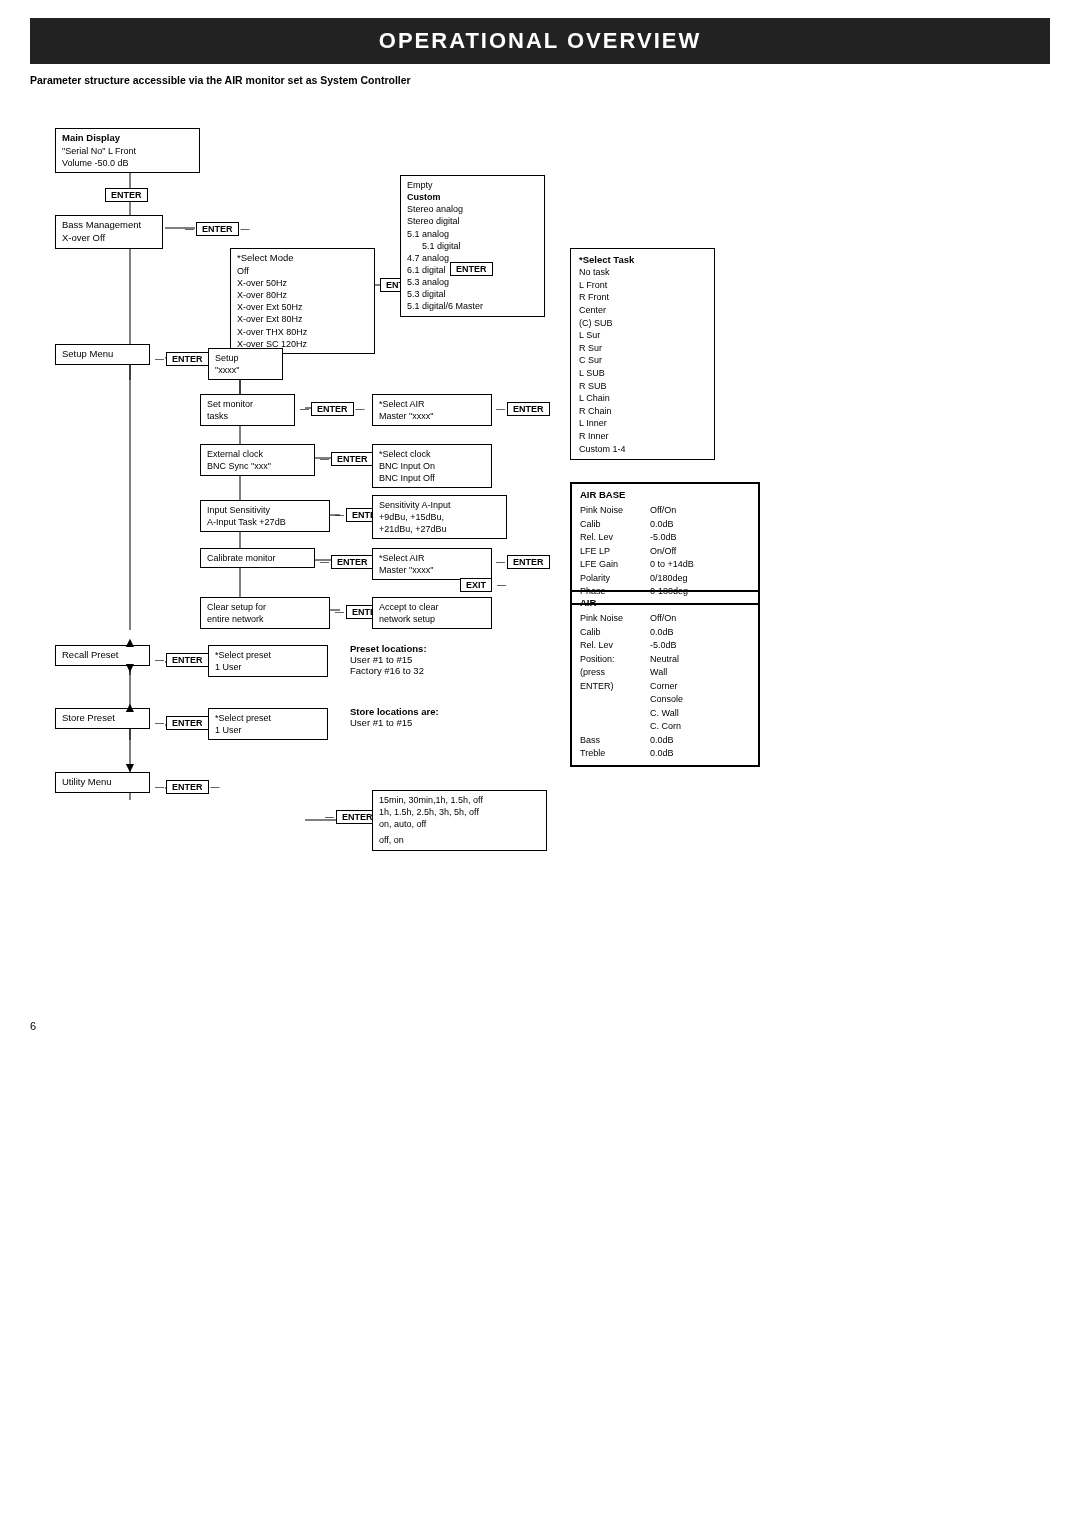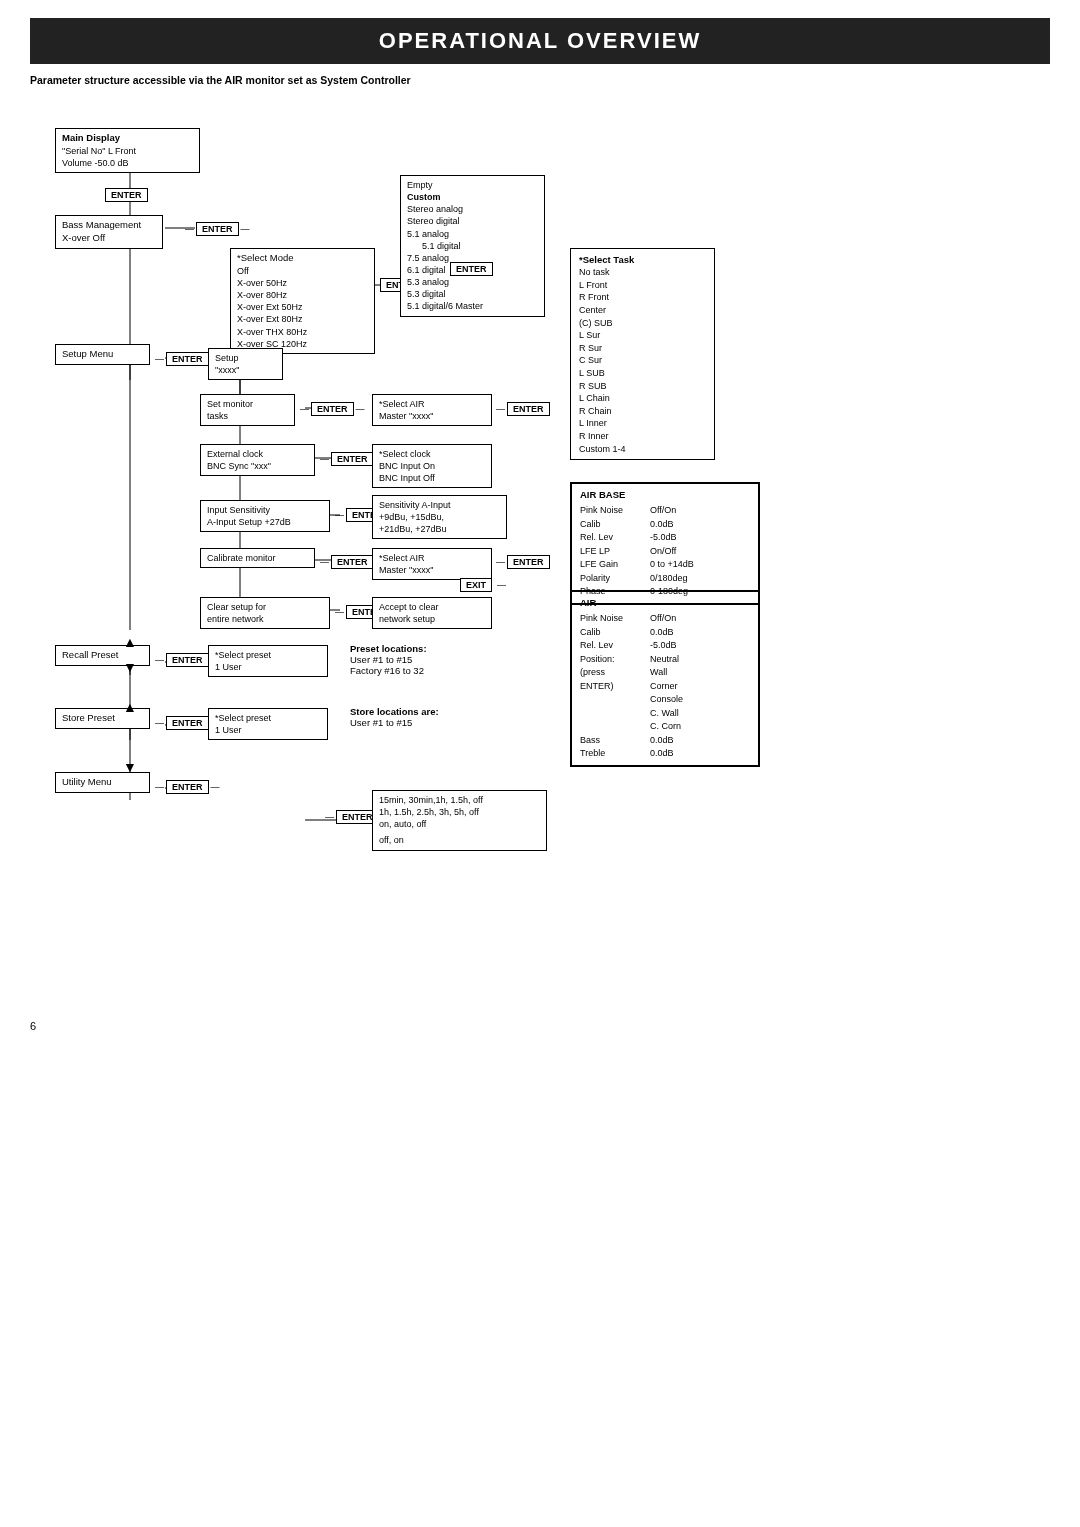--- a/index.html
+++ b/index.html
@@ -203,21 +203,21 @@
     <span style="font-size:9px; margin-left:2px;">—</span>
   </div>
 
   <div class="box" style="left:370px; top:75px; width:145px;">
     <div style="font-size:9px;">Empty</div>
     <div style="font-size:9px; font-weight:bold;">Custom</div>
     <div style="font-size:9px;">Stereo analog</div>
     <div style="font-size:9px;">Stereo digital</div>
     <div style="font-size:9px;">5.1 analog</div>
     <div style="font-size:9px;padding-left:15px;">5.1 digital</div>
-    <div style="font-size:9px;">7.5 analog</div>
+    <div style="font-size:9px;">4.7 analog</div>
     <div style="font-size:9px;">6.1 digital</div>
     <div style="font-size:9px;">5.3 analog</div>
     <div style="font-size:9px;">5.3 digital</div>
     <div style="font-size:9px;">5.1 digital/6 Master</div>
   </div>
 
   <div style="position:absolute; left:420px; top:162px;">
     <span class="enter-btn">ENTER</span>
   </div>
 
@@ -269,21 +269,21 @@
   </div>
 
   <div class="box" style="left:342px; top:344px; width:120px;">
     <div style="font-size:9px;">*Select clock</div>
     <div style="font-size:9px;">BNC Input On</div>
     <div style="font-size:9px;">BNC Input Off</div>
   </div>
 
   <div class="box" style="left:170px; top:400px; width:130px;">
     <div style="font-size:9px;">Input Sensitivity</div>
-    <div style="font-size:9px;">A-Input Setup +27dB</div>
+    <div style="font-size:9px;">A-Input Task +27dB</div>
   </div>
 
   <div style="position:absolute; left:305px; top:408px; display:flex; align-items:center;">
     <span style="font-size:9px; margin-right:2px;">—</span>
     <span class="enter-btn">ENTER</span>
     <span style="font-size:9px; margin-left:2px;">—</span>
   </div>
 
   <div class="box" style="left:342px; top:395px; width:135px;">
     <div style="font-size:9px;">Sensitivity A-Input</div>

